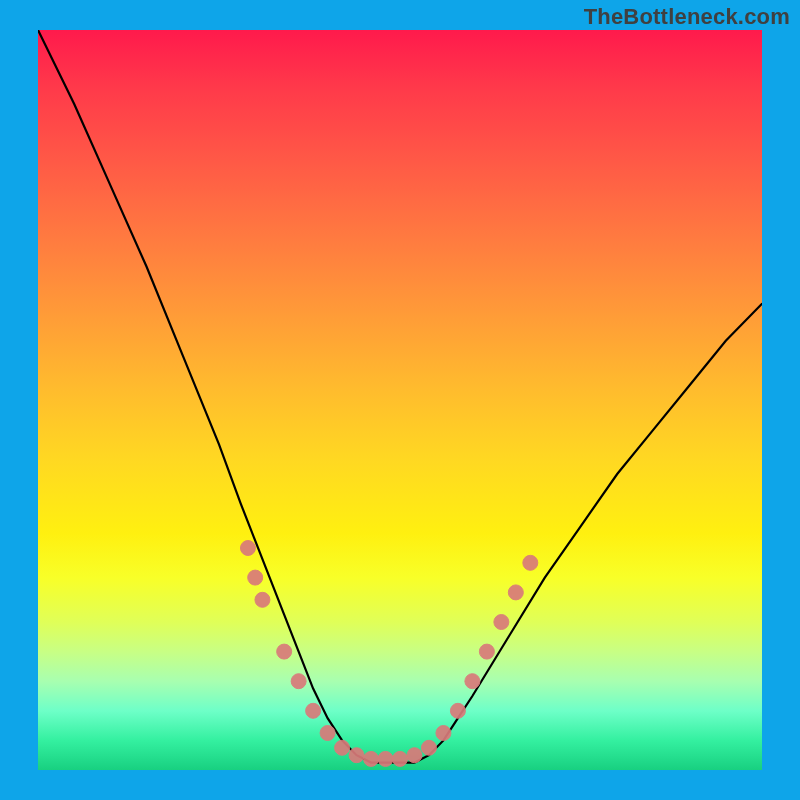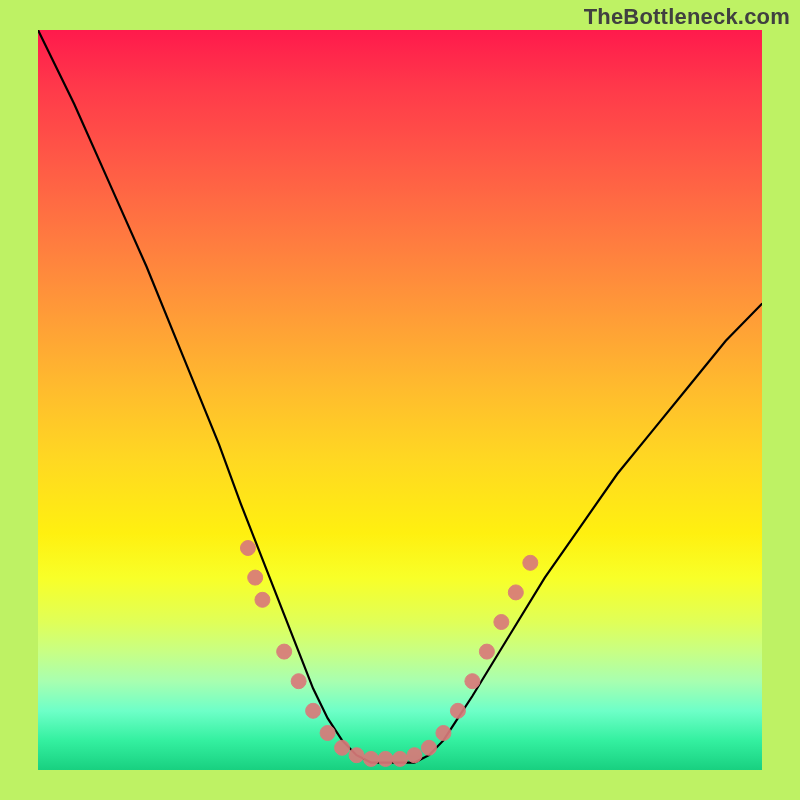--- a/index.html
+++ b/index.html
@@ -8,21 +8,21 @@
     width: 800px;
     height: 800px;
     background: #000;
     overflow: hidden;
     font-family: Arial, Helvetica, sans-serif;
   }
   .frame {
     position: relative;
     width: 800px;
     height: 800px;
-    background: #bef264;
+    background: #0ea5e9;
   }
   .watermark {
     position: absolute;
     top: 4px;
     right: 10px;
     color: #404040;
     font-size: 22px;
     font-weight: bold;
     letter-spacing: 0.2px;
     z-index: 10;

